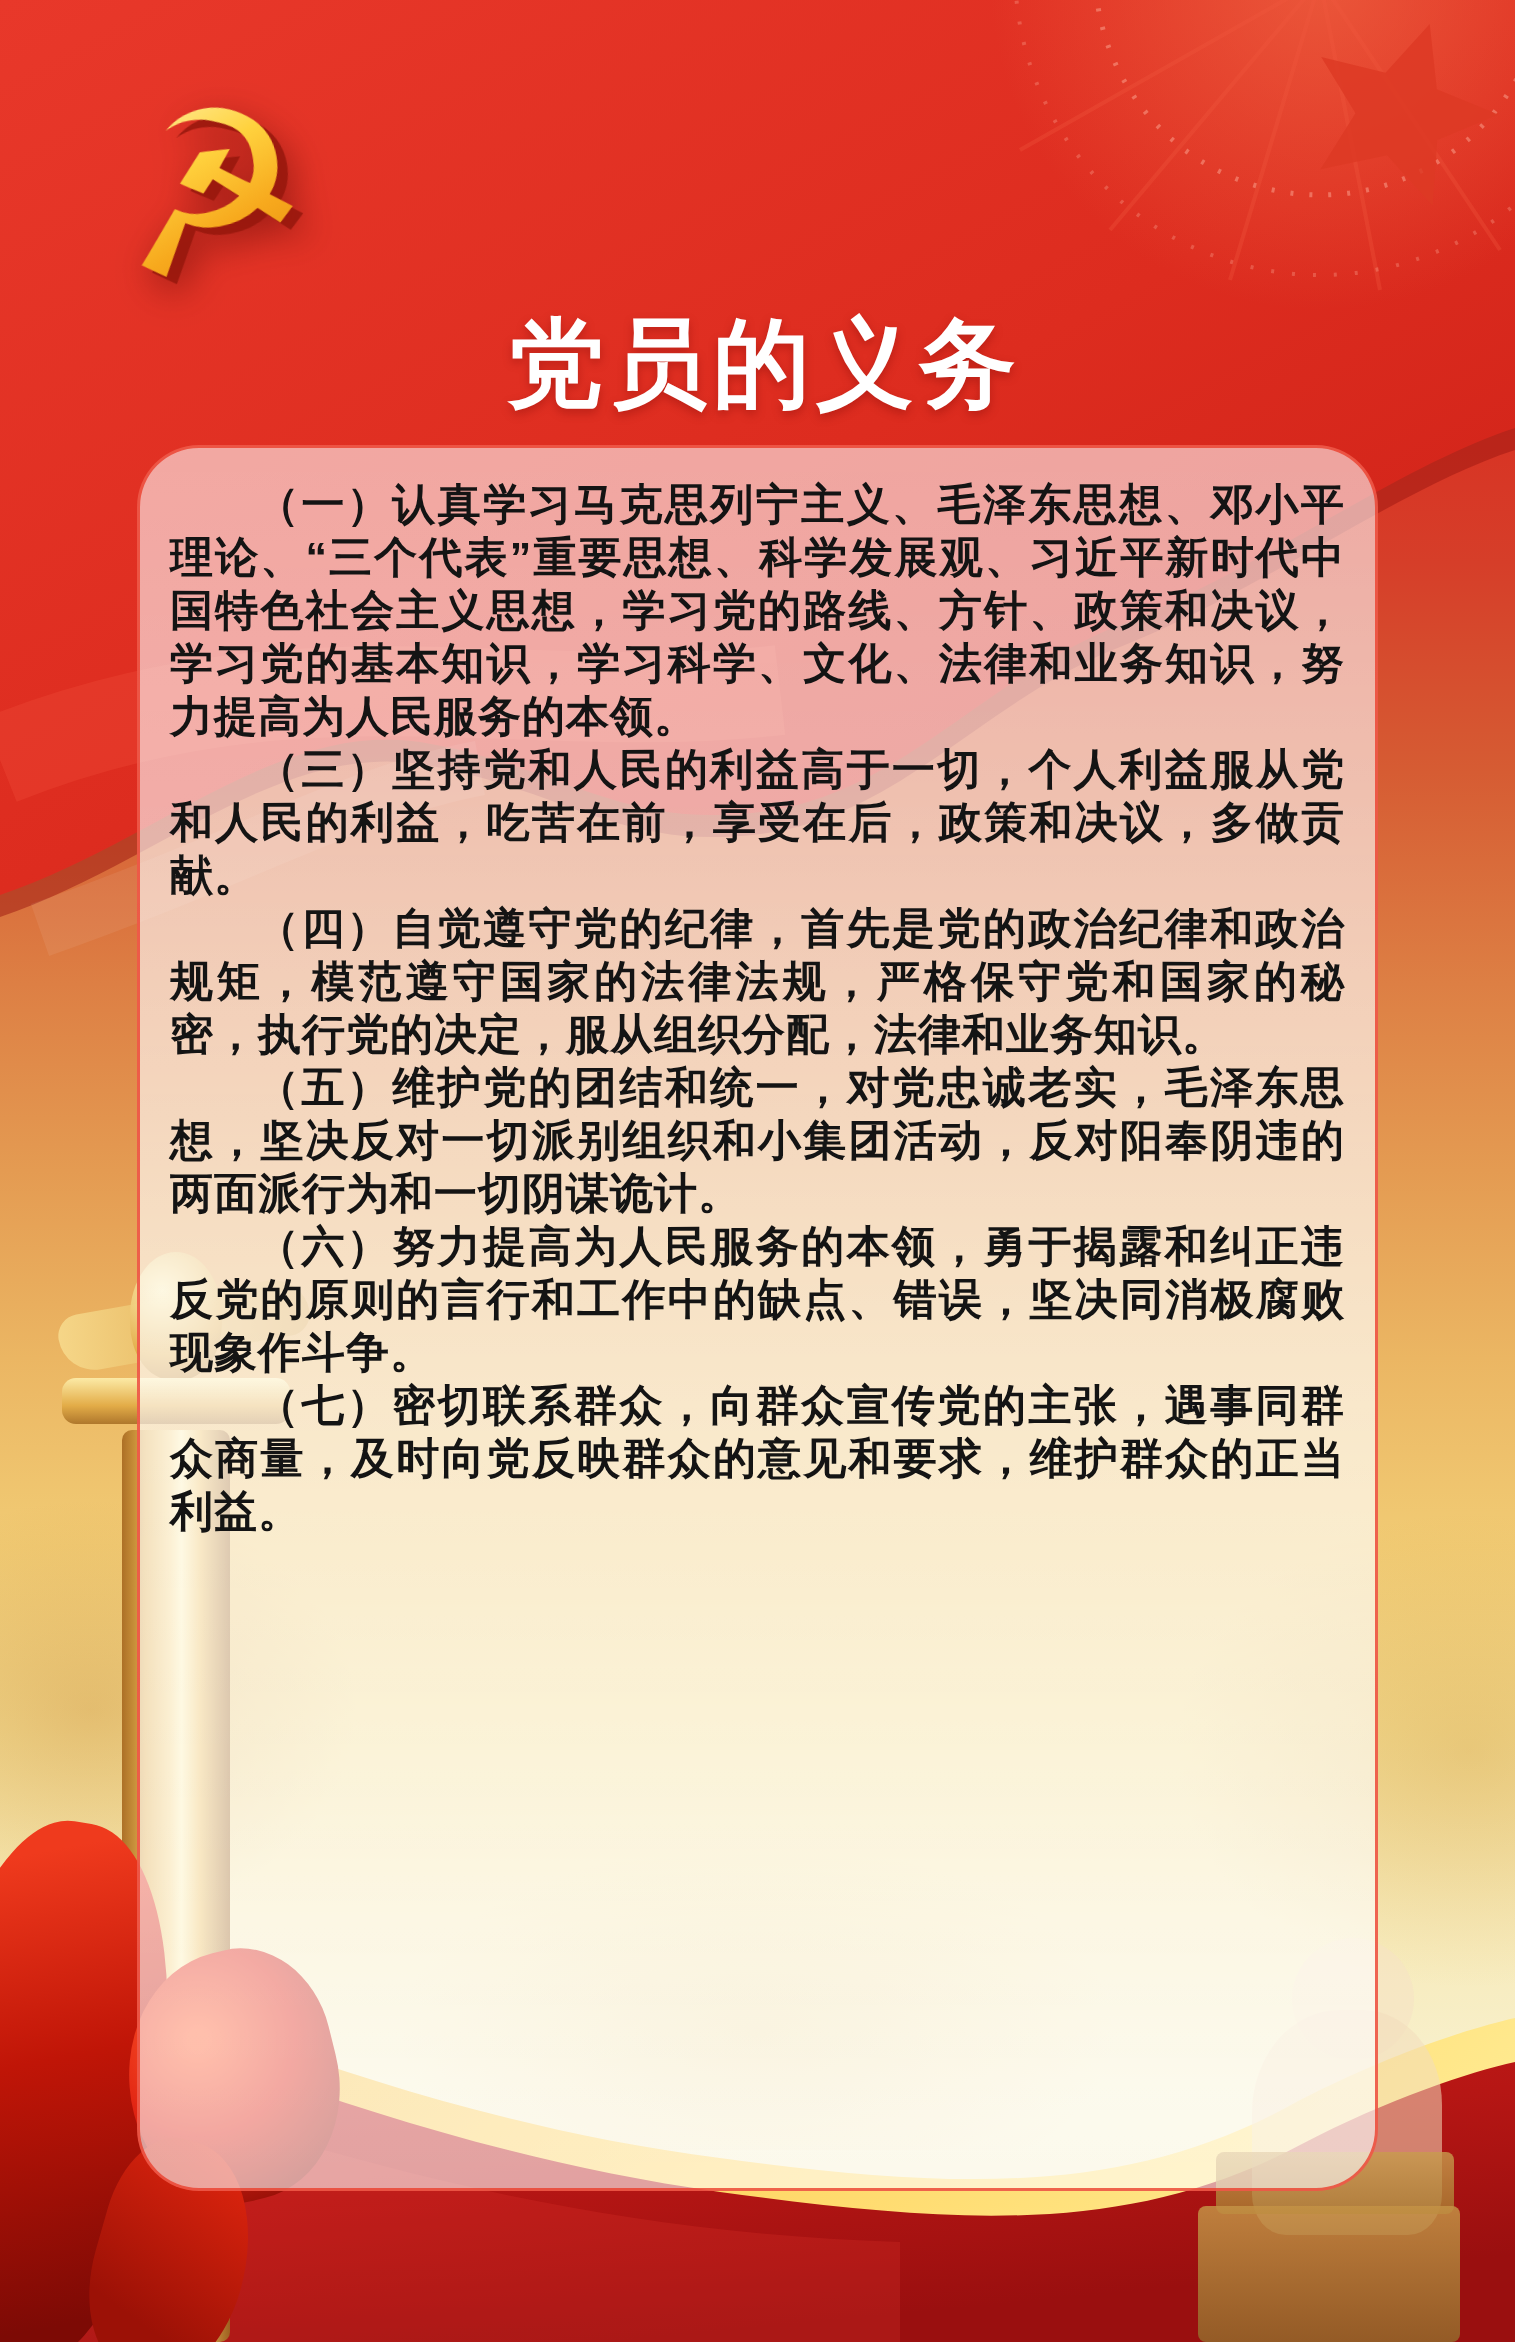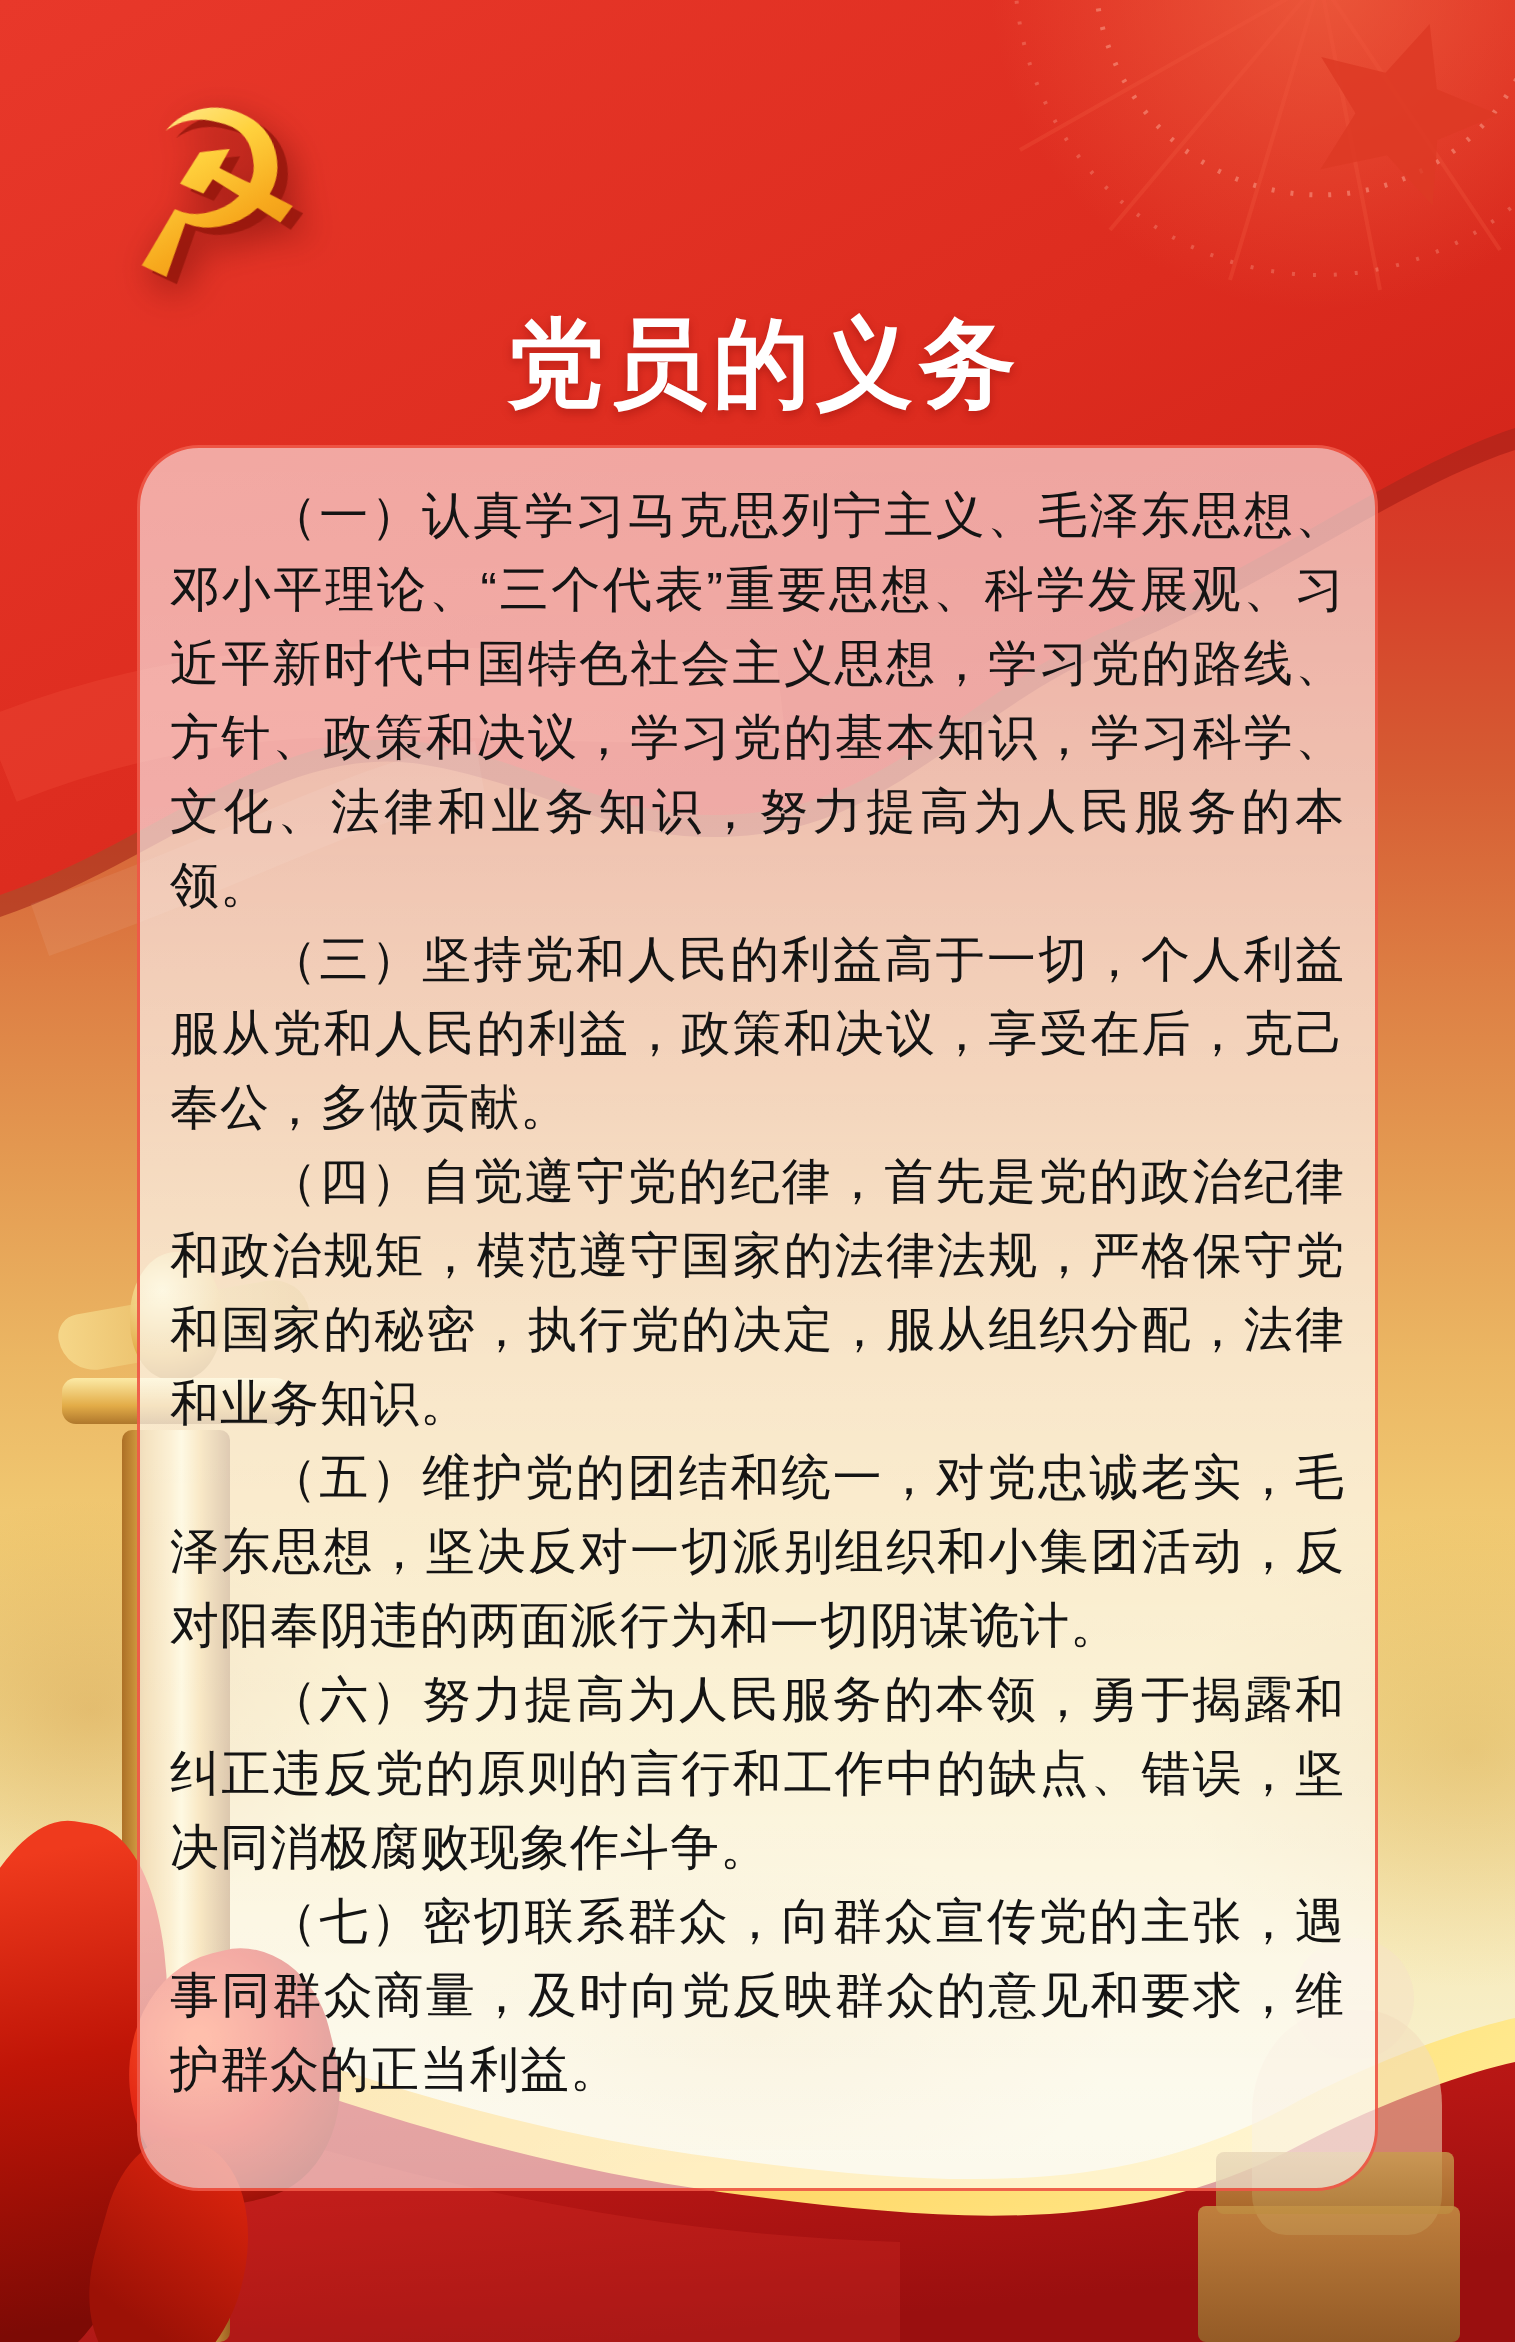--- a/index.html
+++ b/index.html
@@ -137,22 +137,22 @@
     position:absolute;left:137px;top:445px;width:1241px;height:1746px;
     box-sizing:border-box;
     background:linear-gradient(180deg,rgba(255,255,255,.58),rgba(255,255,255,.66) 55%,rgba(255,255,255,.6));
     border:3px solid rgba(235,62,44,.8);
     border-radius:62px;
     padding:30px 30px;
     overflow:hidden;
   }
   .panel p{
     margin:0;
-    font-size:49px;line-height:74px;
-    font-weight:400;color:#141414;
+    font-size:43px;line-height:53px;
+    font-weight:700;color:#141414;
     text-align:justify;text-indent:2em;
     letter-spacing:1px;
   }
 </style>
 </head>
 <body>
 
 <div class="poster">
 
   <svg class="flag-svg" viewBox="0 0 1515 1150" preserveAspectRatio="none">
@@ -222,21 +222,21 @@
   <div class="lion-pedestal"></div>
 
   <div class="emblem">
     <span class="glyph">☭</span>
   </div>
 
   <h1 class="title">党员的义务</h1>
 
   <div class="panel">
     <p>（一）认真学习马克思列宁主义、毛泽东思想、邓小平理论、“三个代表”重要思想、科学发展观、习近平新时代中国特色社会主义思想，学习党的路线、方针、政策和决议，学习党的基本知识，学习科学、文化、法律和业务知识，努力提高为人民服务的本领。</p>
-    <p>（三）坚持党和人民的利益高于一切，个人利益服从党和人民的利益，政策和决议，享受在后，克己奉公，多做贡献。</p>
+    <p>（三）坚持党和人民的利益高于一切，个人利益服从党和人民的利益，吃苦在前，享受在后，政策和决议，多做贡献。</p>
     <p>（四）自觉遵守党的纪律，首先是党的政治纪律和政治规矩，模范遵守国家的法律法规，严格保守党和国家的秘密，执行党的决定，服从组织分配，法律和业务知识。</p>
     <p>（五）维护党的团结和统一，对党忠诚老实，毛泽东思想，坚决反对一切派别组织和小集团活动，反对阳奉阴违的两面派行为和一切阴谋诡计。</p>
     <p>（六）努力提高为人民服务的本领，勇于揭露和纠正违反党的原则的言行和工作中的缺点、错误，坚决同消极腐败现象作斗争。</p>
     <p>（七）密切联系群众，向群众宣传党的主张，遇事同群众商量，及时向党反映群众的意见和要求，维护群众的正当利益。</p>
 
   </div>
 
 </div>
 
 </body></html>

